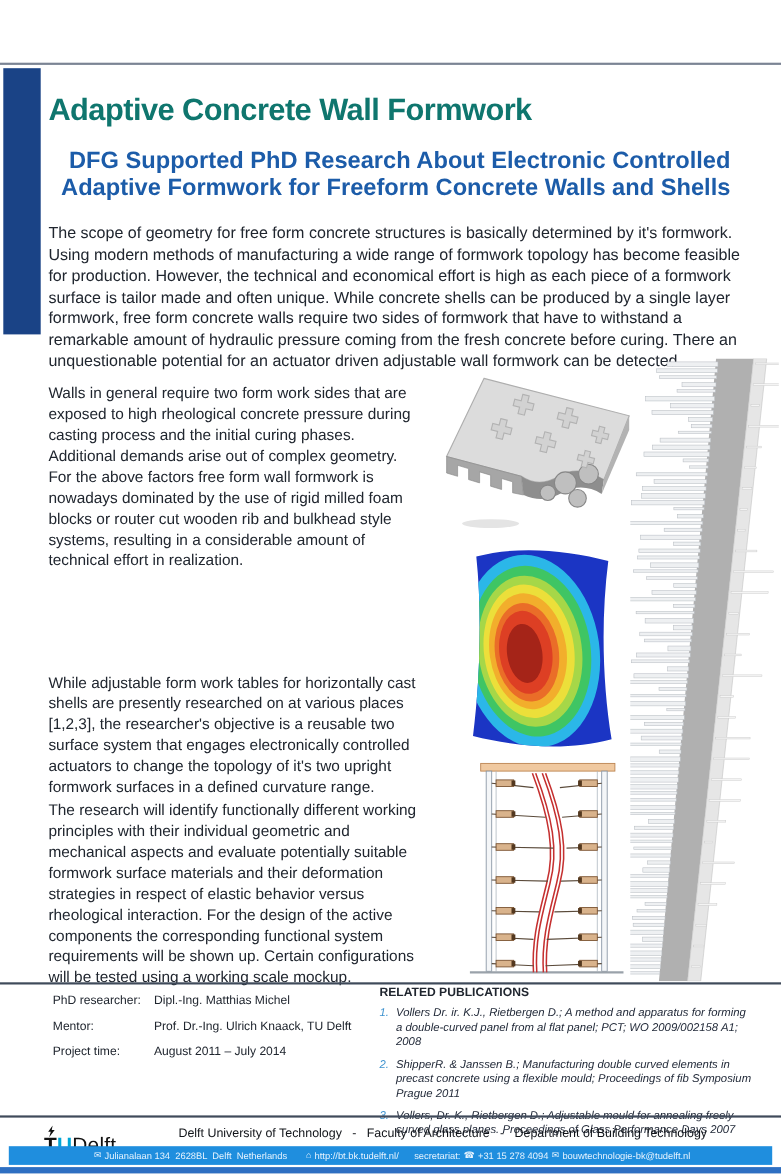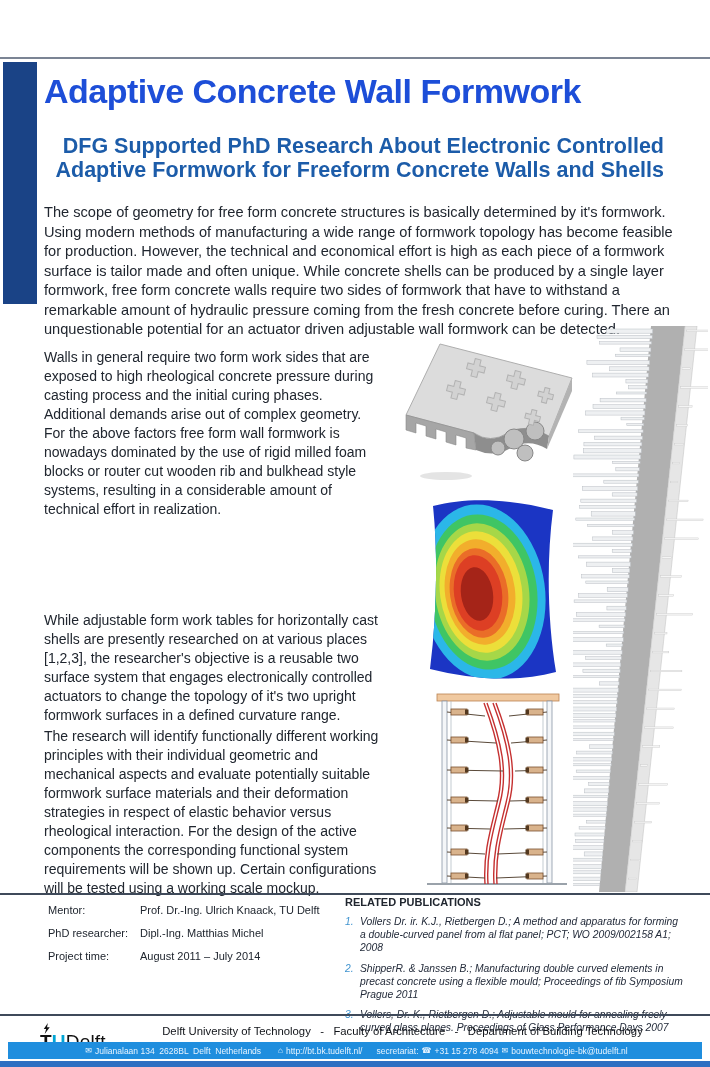--- a/index.html
+++ b/index.html
@@ -9,21 +9,21 @@
   
   .header{position:absolute;left:8px;top:5px;width:694px;height:44px;overflow:hidden;
           background:linear-gradient(97deg,#2c3a8c 0%,#30408f 38%,#5d689a 55%,#8d96ad 70%,#b5bac7 86%,#cdd0d9 100%);}
   .header-art{position:absolute;left:0;top:0;width:694px;height:44px;}
   .header-title{position:absolute;left:38px;top:0;line-height:44px;color:#ffffff;
                 font-size:21px;font-weight:bold;white-space:pre;}
   .header-rule{position:absolute;left:0;top:57px;width:710px;height:2px;background:#7b8494;}
 
   .left-bar{position:absolute;left:3px;top:62px;width:34px;height:242px;background:#1a4386;}
 
-  .title{position:absolute;left:44px;top:72px;font-size:34px;font-weight:bold;color:#1d4ed8;letter-spacing:-0.5px;}
+  .title{position:absolute;left:44px;top:84px;font-size:28px;font-weight:bold;color:#0f766e;letter-spacing:-0.5px;}
   .subtitle{position:absolute;left:44px;top:134px;width:620px;font-size:21.5px;font-weight:bold;
             color:#1c5ca9;line-height:1.12;text-align:right;}
   .intro{position:absolute;left:44px;top:203px;width:632px;font-size:14.6px;line-height:1.34;color:#20262f;}
 
   .col-par{position:absolute;left:44px;width:337px;font-size:14px;line-height:1.36;color:#20262f;}
   .par1{top:348px}.par2{top:506px}.par3{top:611px}.par4{top:727px}
 
   .fig{position:absolute;}
   .fig-panel{left:398px;top:336px;width:186px;height:154px;}
   .fig-contour{left:415px;top:494px;width:160px;height:192px;}
@@ -314,26 +314,26 @@
           <rect x="55.6" y="552.1" width="7.9" height="1.6" fill="#f4f4f4" stroke="#c8c8c8" stroke-width="0.4"></rect>
           <rect x="-22.4" y="557.4" width="49.3" height="2.1" fill="#eef0f2" stroke="#b9bec4" stroke-width="0.5"></rect>
         </g>
     </svg>
   </div>
 
   <div class="divider div1"></div>
 
   <div class="project">
     <div class="info-row">
+      <span class="info-label">PhD researcher:</span>
+      <span class="info-value">Dipl.-Ing. Matthias Michel</span>
+    </div>
+    <div class="info-row">
       <span class="info-label">Mentor:</span>
       <span class="info-value">Prof. Dr.-Ing. Ulrich Knaack, TU Delft</span>
-    </div>
-    <div class="info-row">
-      <span class="info-label">PhD researcher:</span>
-      <span class="info-value">Dipl.-Ing. Matthias Michel</span>
     </div>
     <div class="info-row">
       <span class="info-label">Project time:</span>
       <span class="info-value">August 2011 – July 2014</span>
     </div>
   </div>
 
   <div class="pubs">
     <div class="pubs-h">RELATED PUBLICATIONS</div>
     <div class="pub">

